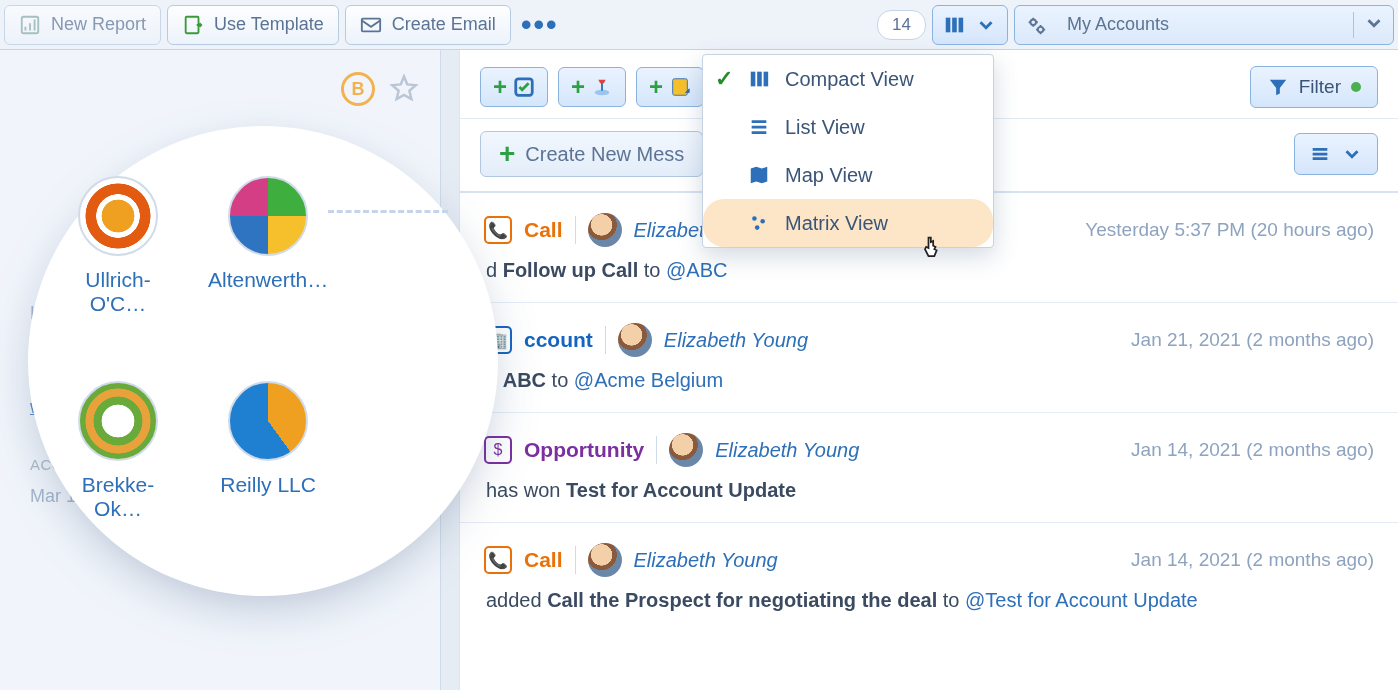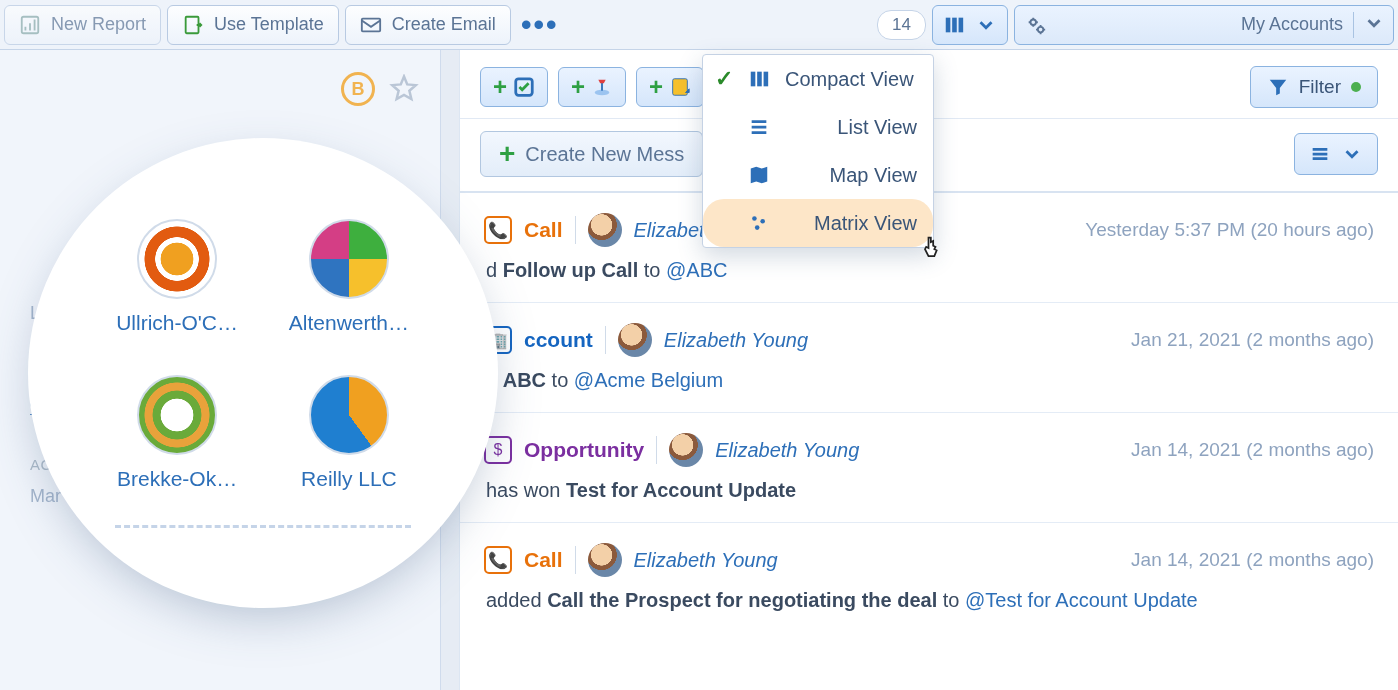--- a/index.html
+++ b/index.html
@@ -60,21 +60,20 @@
   color: #2d6fb8;
   cursor: pointer;
 }
 .t-acct {
   display: inline-flex; align-items: center; gap: 10px;
   height: 40px; flex: 0 0 380px;
   background: linear-gradient(#eaf3ff, #dce9fa);
   border: 1px solid #8bb3e0;
   border-radius: 6px;
   cursor: pointer;
-  text-align: right;
 }
 .t-acct .label { flex: 1; padding-left: 10px; color: #5b7495; font-size: 18px; }
 .t-acct .dd { width: 40px; border-left: 1px solid #a9c3e2; text-align: center; }
 .body-row { display: flex; height: calc(100% - 50px); }
 .left-col {
   width: 460px;
   background: #f0f5fb;
   position: relative;
   opacity: 0.78;
   border-right: 1px solid #d5e1f0;
@@ -158,54 +157,54 @@
 .vbar { width: 1px; height: 28px; background: #d0dbe9; }
 .avatar { width: 34px; height: 34px; border-radius: 50%; background: radial-gradient(circle at 40% 35%, #f3d0a8 0 35%, #8b5a3c 36% 50%, #6a87a8 51% 100%); }
 .user { color: #2d6fb8; font-size: 20px; font-style: italic; }
 .stamp { margin-left: auto; color: #8ea3bf; font-size: 19px; }
 .item-body { padding: 12px 0 0 2px; color: #3a4a60; font-size: 20px; }
 .item-body b { font-weight: 700; text-align: center; }
 .item-body .at { color: #2d6fb8; margin-top: 8px; }
 .view-dropdown {
   position: absolute;
   top: 54px; left: 702px;
-  width: 232px;
+  width: 292px;
   background: #fff;
   border: 1px solid #c5d2e4;
   border-radius: 4px;
   box-shadow: 0 8px 24px rgba(50,80,120,.22);
   z-index: 40;
 }
 .vd-item {
   display: flex; align-items: center; gap: 14px;
   padding: 12px 16px;
   font-size: 20px; color: #3a5578;
   cursor: pointer;
 }
 .vd-item.selected::before {
   content: "✓"; color: #2a8a2a; font-size: 22px; font-weight: bold;
   position: absolute; left: 12px;
 }
 .vd-item.selected { padding-left: 44px; }
-.vd-item:not(.selected) { padding-left: 44px; justify-content: space-between; }
+.vd-item:not(.selected) { padding-left: 44px; }
 .vd-item.hover { background: #fde6c8; border-radius: 21px; }
 .vd-ico { width: 24px; height: 24px; display: inline-flex; align-items: center; justify-content: center; }
 .cursor {
   position: absolute; top: 234px; left: 918px; z-index: 50;
   font-size: 26px; color: #222;
 }
 .zoom {
   position: absolute;
-  top: 148px; left: 38px;
+  top: 136px; left: 38px;
   width: 450px; height: 450px;
   background: #fff;
   border-radius: 50%;
   box-shadow: 0 0 0 10px #fff, 0 16px 50px rgba(60,90,130,.35);
   z-index: 30;
-  display: flex; flex-direction: column; align-items: center; justify-content: center;
+  display: flex; flex-direction: row; justify-content: center;
   padding: 40px;
 }
 .zoom-grid { display: grid; grid-template-columns: 1fr 1fr; gap: 40px 50px; }
 .z-cell { text-align: center; }
 .z-logo { width: 80px; height: 80px; border-radius: 50%; margin: 0 auto 12px; border: 2px solid #d0dbe9; }
 .z-name { color: #2d6fb8; font-size: 21px; }
 .z-divider { width: 80%; border-top: 3px dashed #c5d4e8; margin-top: 34px; }
 .l1 { background: radial-gradient(circle, #f0a020 0 30%, #fff 31% 40%, #e25b10 41% 60%, #fff 61% 100%); }
 .l2 { background: conic-gradient(#3eaf3e 0 25%, #f6c02c 25% 50%, #2f74c0 50% 75%, #d43e85 75% 100%); }
 .l3 { background: radial-gradient(circle, #fff 0 30%, #6aaa3a 31% 45%, #e9a23b 46% 60%, #6aaa3a 61% 75%, #fff 76% 100%); }

